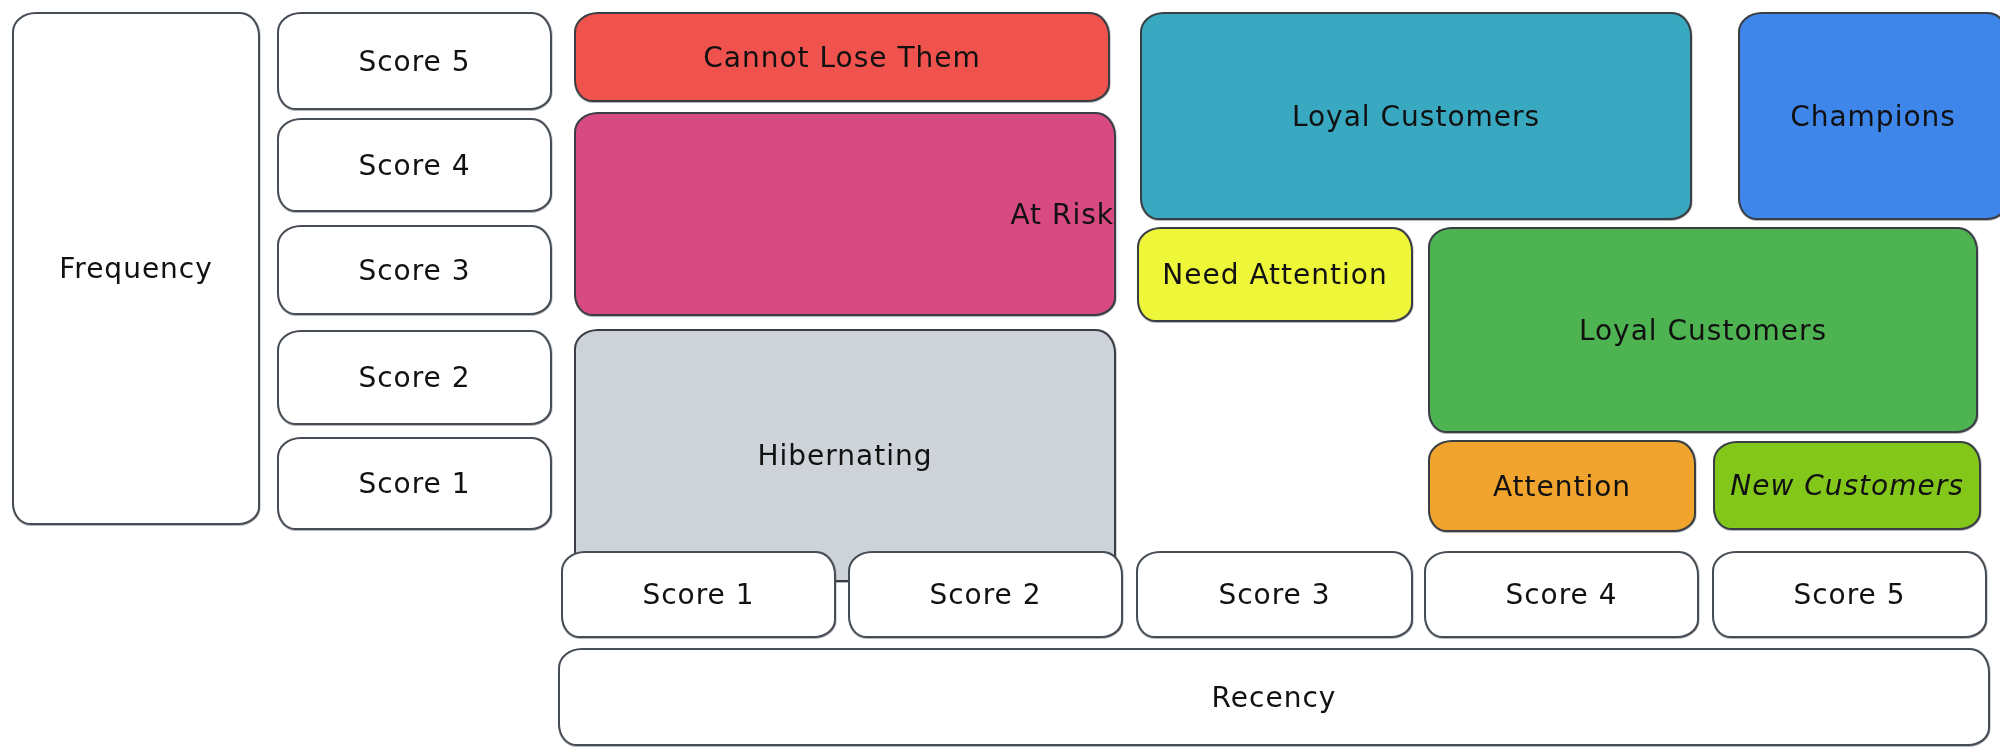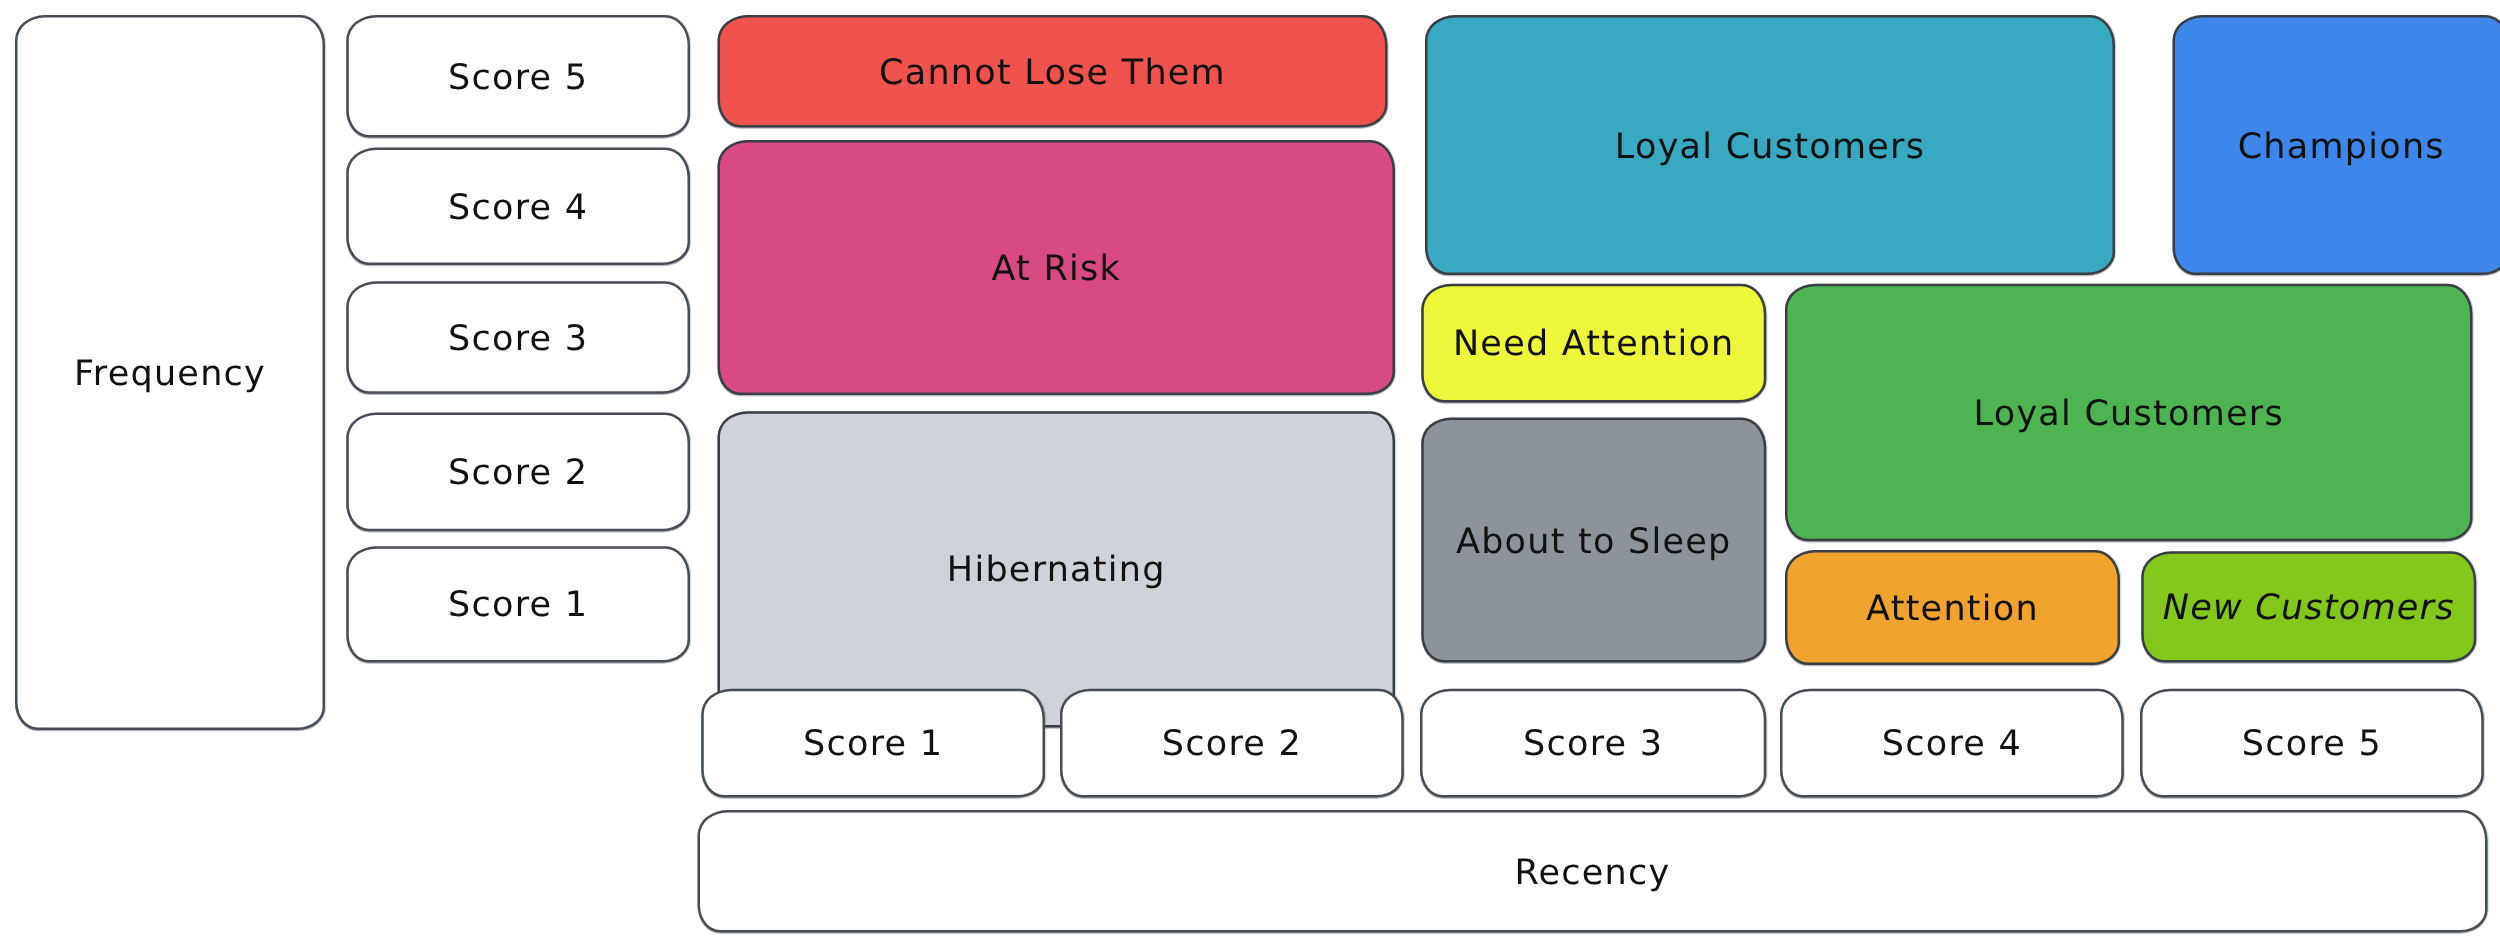--- a/index.html
+++ b/index.html
@@ -35,21 +35,21 @@
     letter-spacing: 1px;
     white-space: nowrap;
     text-align: center;
   }
 </style>
 </head>
 <body>
 
 <div id="canvas">
 
-  <div class="box white" style="left:12px; top:12px; width:248px; height:572px;">
+  <div class="box white" style="left:12px; top:12px; width:248px; height:513px;">
     <span class="lbl">Frequency</span>
   </div>
 
   <div class="box white" style="left:277px; top:12px; width:275px; height:98px;">
     <span class="lbl">Score 5</span>
   </div>
   <div class="box white" style="left:277px; top:118px; width:275px; height:94px;">
     <span class="lbl">Score 4</span>
   </div>
   <div class="box white" style="left:277px; top:225px; width:275px; height:90px;">
@@ -59,21 +59,21 @@
     <span class="lbl">Score 2</span>
   </div>
   <div class="box white" style="left:277px; top:437px; width:275px; height:93px;">
     <span class="lbl">Score 1</span>
   </div>
 
   <div class="box" style="left: 574px; top: 12px; width: 536px; height: 90px; background-color: rgb(240, 82, 77);">
     <span class="lbl">Cannot Lose Them</span>
   </div>
 
-  <div class="box" style="left: 574px; top: 112px; width: 542px; height: 204px; background-color: rgb(216, 74, 130);">
+  <div class="box" style="left: 574px; top: 112px; width: 542px; height: 204px; background-color: rgb(216, 74, 130); justify-content: flex-end;">
     <span class="lbl">At Risk</span>
   </div>
 
   <div class="box" style="left: 574px; top: 329px; width: 542px; height: 253px; background-color: rgb(206, 211, 217);">
     <span class="lbl">Hibernating</span>
   </div>
 
   <div class="box" style="left: 1140px; top: 12px; width: 552px; height: 208px; background-color: rgb(57, 169, 193);">
     <span class="lbl">Loyal Customers</span>
   </div>
@@ -83,23 +83,20 @@
   </div>
 
   <div class="box" style="left: 1137px; top: 227px; width: 276px; height: 95px; background-color: rgb(238, 246, 58);">
     <span class="lbl">Need Attention</span>
   </div>
 
   <div class="box" style="left: 1428px; top: 227px; width: 550px; height: 206px; background-color: rgb(78, 180, 82);">
     <span class="lbl">Loyal Customers</span>
   </div>
 
-  <div class="box" style="left: 1137px; top: 334px; width: 276px; height: 196px; background-color: rgb(140, 147, 155);">
-    <span class="lbl">About to Sleep</span>
-  </div>
 
   <div class="box" style="left: 1428px; top: 440px; width: 268px; height: 92px; background-color: rgb(240, 164, 45);">
     <span class="lbl">Attention</span>
   </div>
 
   <div class="box" style="left: 1713px; top: 441px; width: 268px; height: 89px; background-color: rgb(132, 199, 27); font-style: italic;">
     <span class="lbl">New Customers</span>
   </div>
 
   <div class="box white" style="left:561px; top:551px; width:275px; height:87px;">

